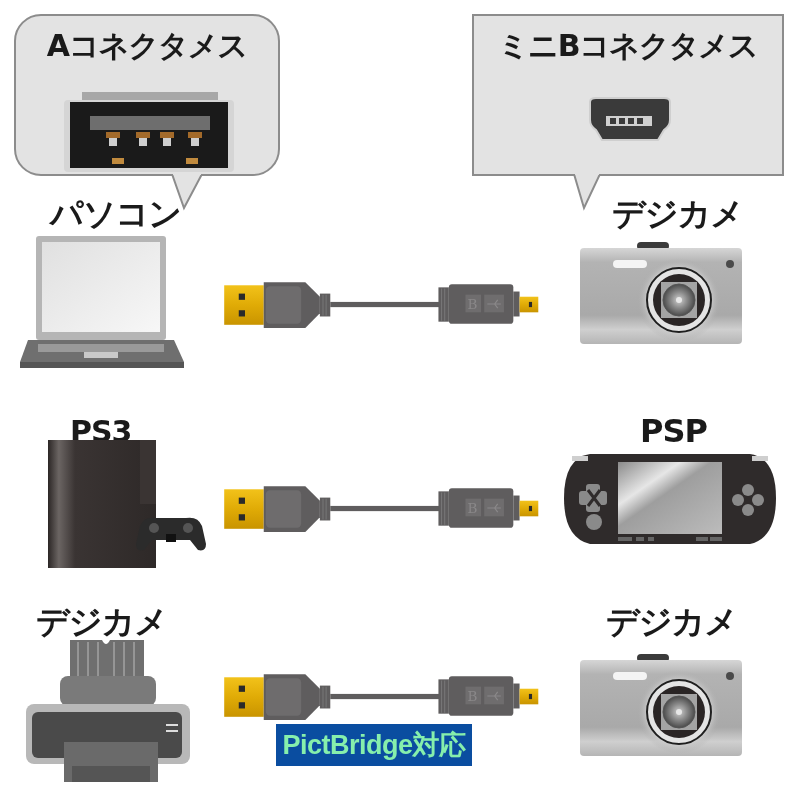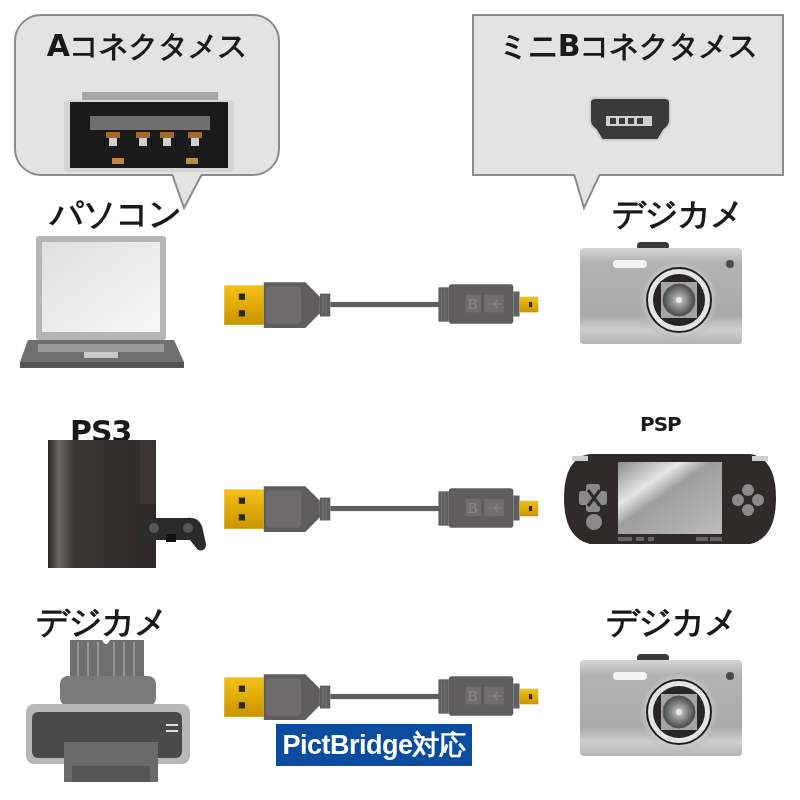--- a/index.html
+++ b/index.html
@@ -3,21 +3,21 @@
 <meta charset="utf-8">
 <style>
   html, body { margin:0; padding:0; background:#ffffff; }
   body { width:800px; height:800px; position:relative; overflow:hidden;
          font-family:"DejaVu Sans", sans-serif; color:#1a1a1a; }
   .abs { position:absolute; }
   .label { position:absolute; font-weight:bold; font-size:33px; letter-spacing:-1px; white-space:nowrap; }
   .bubble { position:absolute; background:#e3e3e3; border:2px solid #8c8c8c; box-sizing:border-box; }
   .bubble-title { position:absolute; left:0; right:0; text-align:center; font-weight:bold; font-size:30px; letter-spacing:-1px; }
   .pict { position:absolute; left:276px; top:724px; width:196px; height:42px; background:#0a4da0;
-          color:#ffffff; font-family:"Liberation Sans", sans-serif; font-weight:bold; font-size:27px;
+          color:#86efac; font-family:"Liberation Sans", sans-serif; font-weight:bold; font-size:27px;
           line-height:42px; text-align:center; letter-spacing:-0.5px; }
 </style>
 </head>
 <body>
 
 <svg width="0" height="0" style="position:absolute">
   <defs>
     <linearGradient id="gold" x1="0" y1="0" x2="0" y2="1">
       <stop offset="0" stop-color="#f2c21a"></stop>
         <stop offset="0.5" stop-color="#e0ab06"></stop>
@@ -149,21 +149,21 @@
 
 <svg class="abs" style="left:200px; top:278px;" width="350" height="52" viewBox="0 0 330 50">
     <use href="#cable"></use>
   </svg>
 
 <svg class="abs" style="left:577px; top:240px;" width="170" height="110" viewBox="0 0 170 110">
     <use href="#camera"></use>
   </svg>
 
 <div class="label" style="left:70px; top:398px; font-size:30px;margin-top:16px;">PS3</div>
-<div class="label" style="left:640px; top:412px; font-size:20px;">PSP</div>
+<div class="label" style="left:640px; top:412px; font-size:32px;">PSP</div>
 
 <svg class="abs" style="left:44px; top:436px;" width="164" height="138" viewBox="0 0 164 138">
   <defs>
     <linearGradient id="ps3" x1="0" y1="0" x2="1" y2="0">
         <stop offset="0" stop-color="#2b2625"></stop>
         <stop offset="0.1" stop-color="#6b6563"></stop>
         <stop offset="0.25" stop-color="#3a3433"></stop>
         <stop offset="1" stop-color="#2e2928"></stop>
       </linearGradient>
   </defs>

